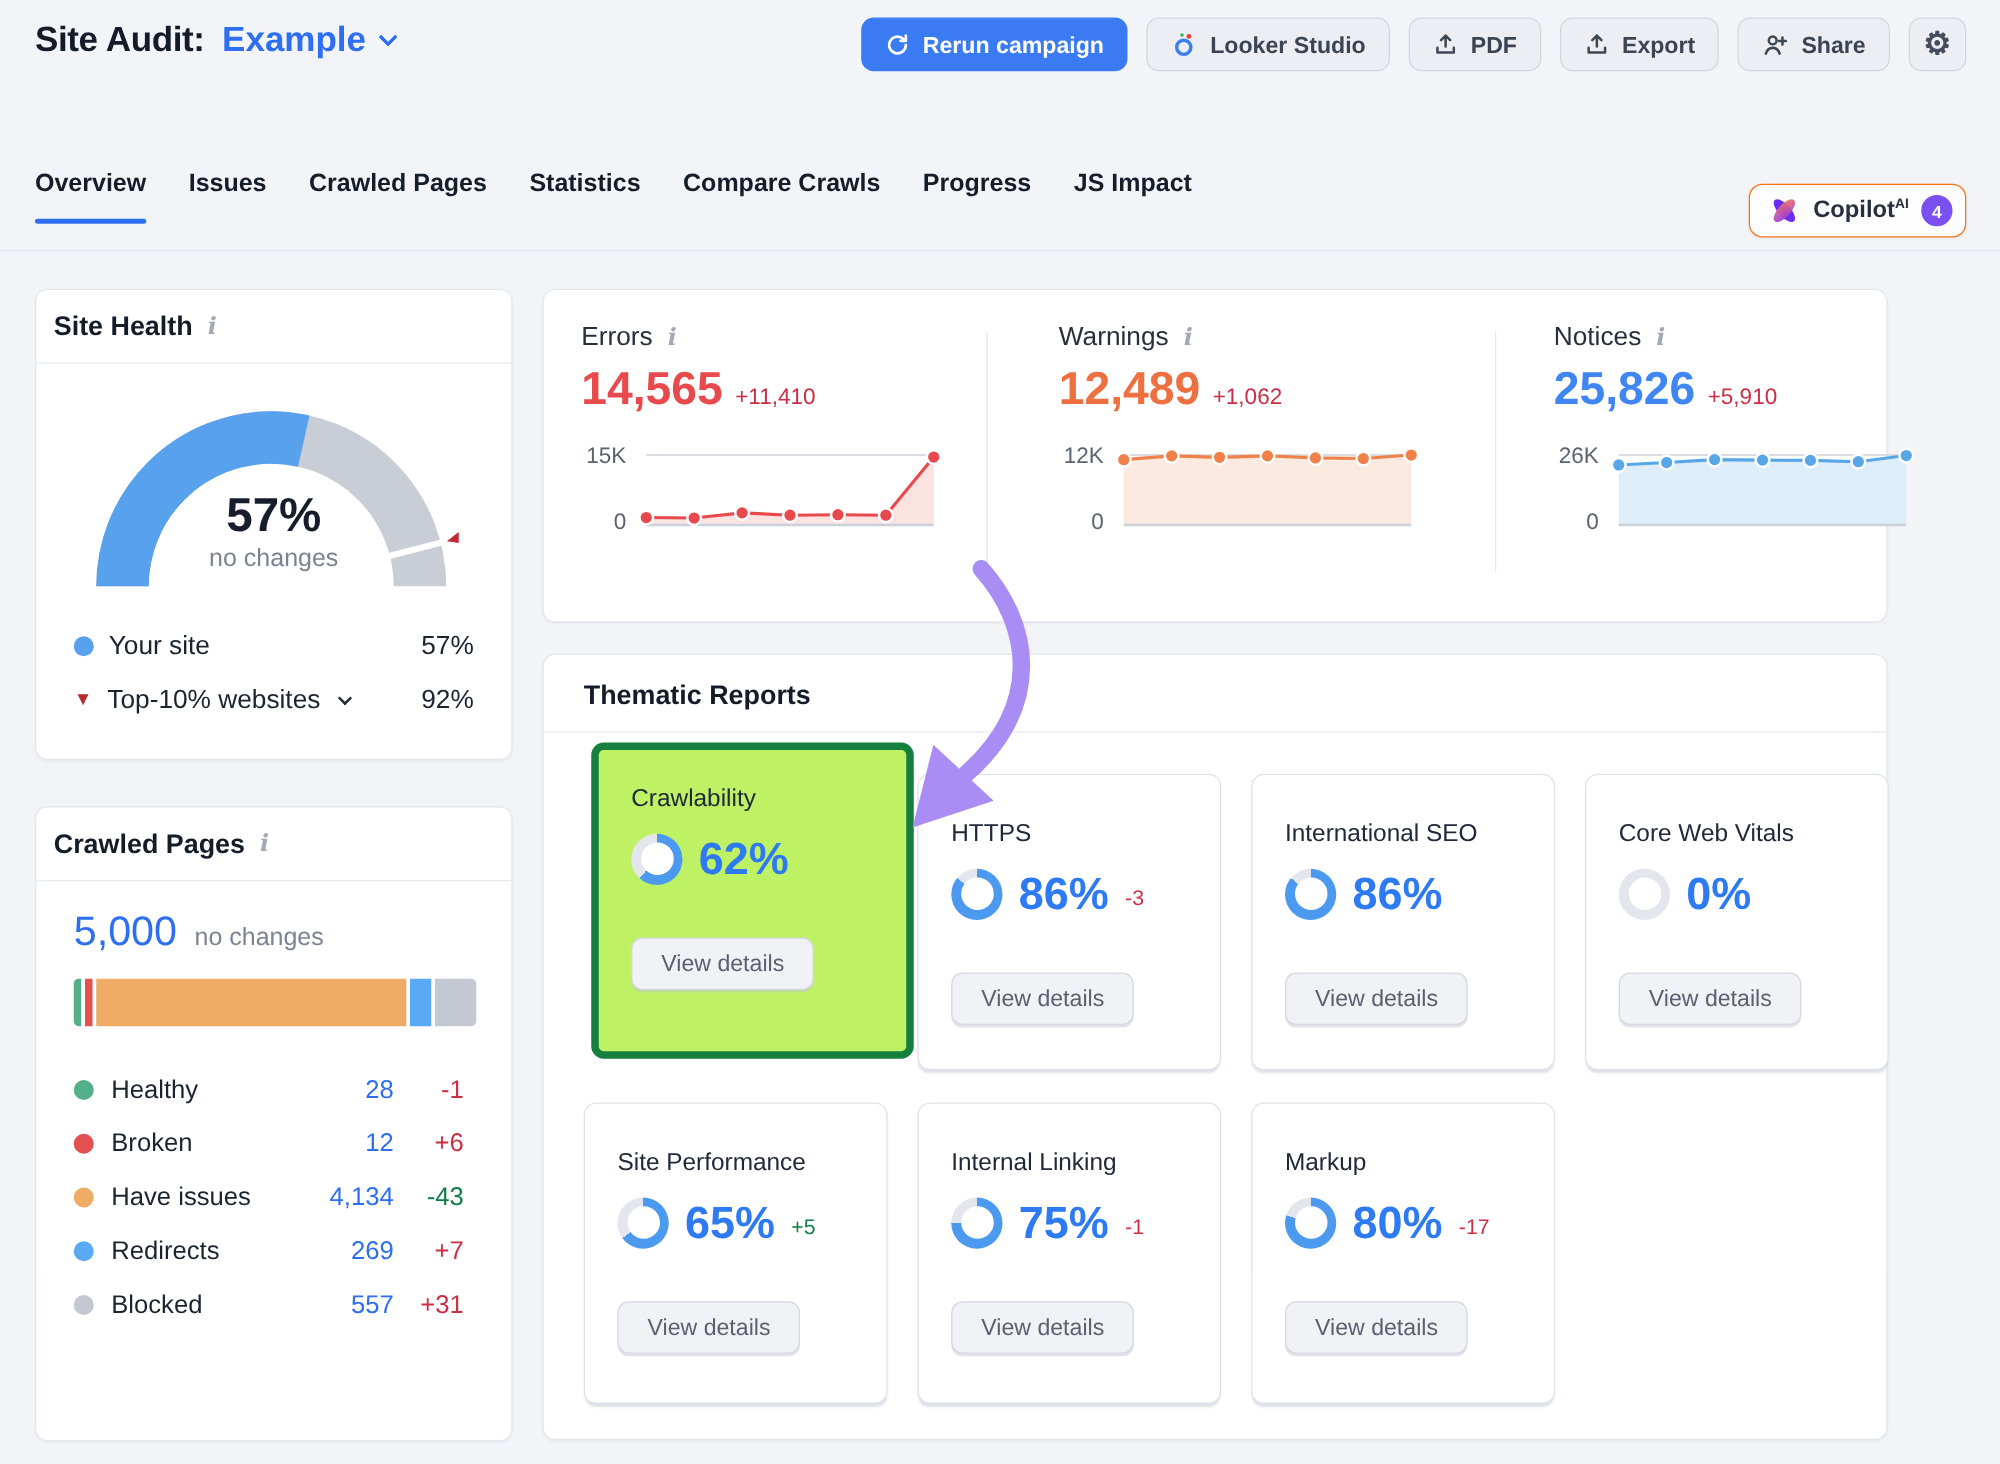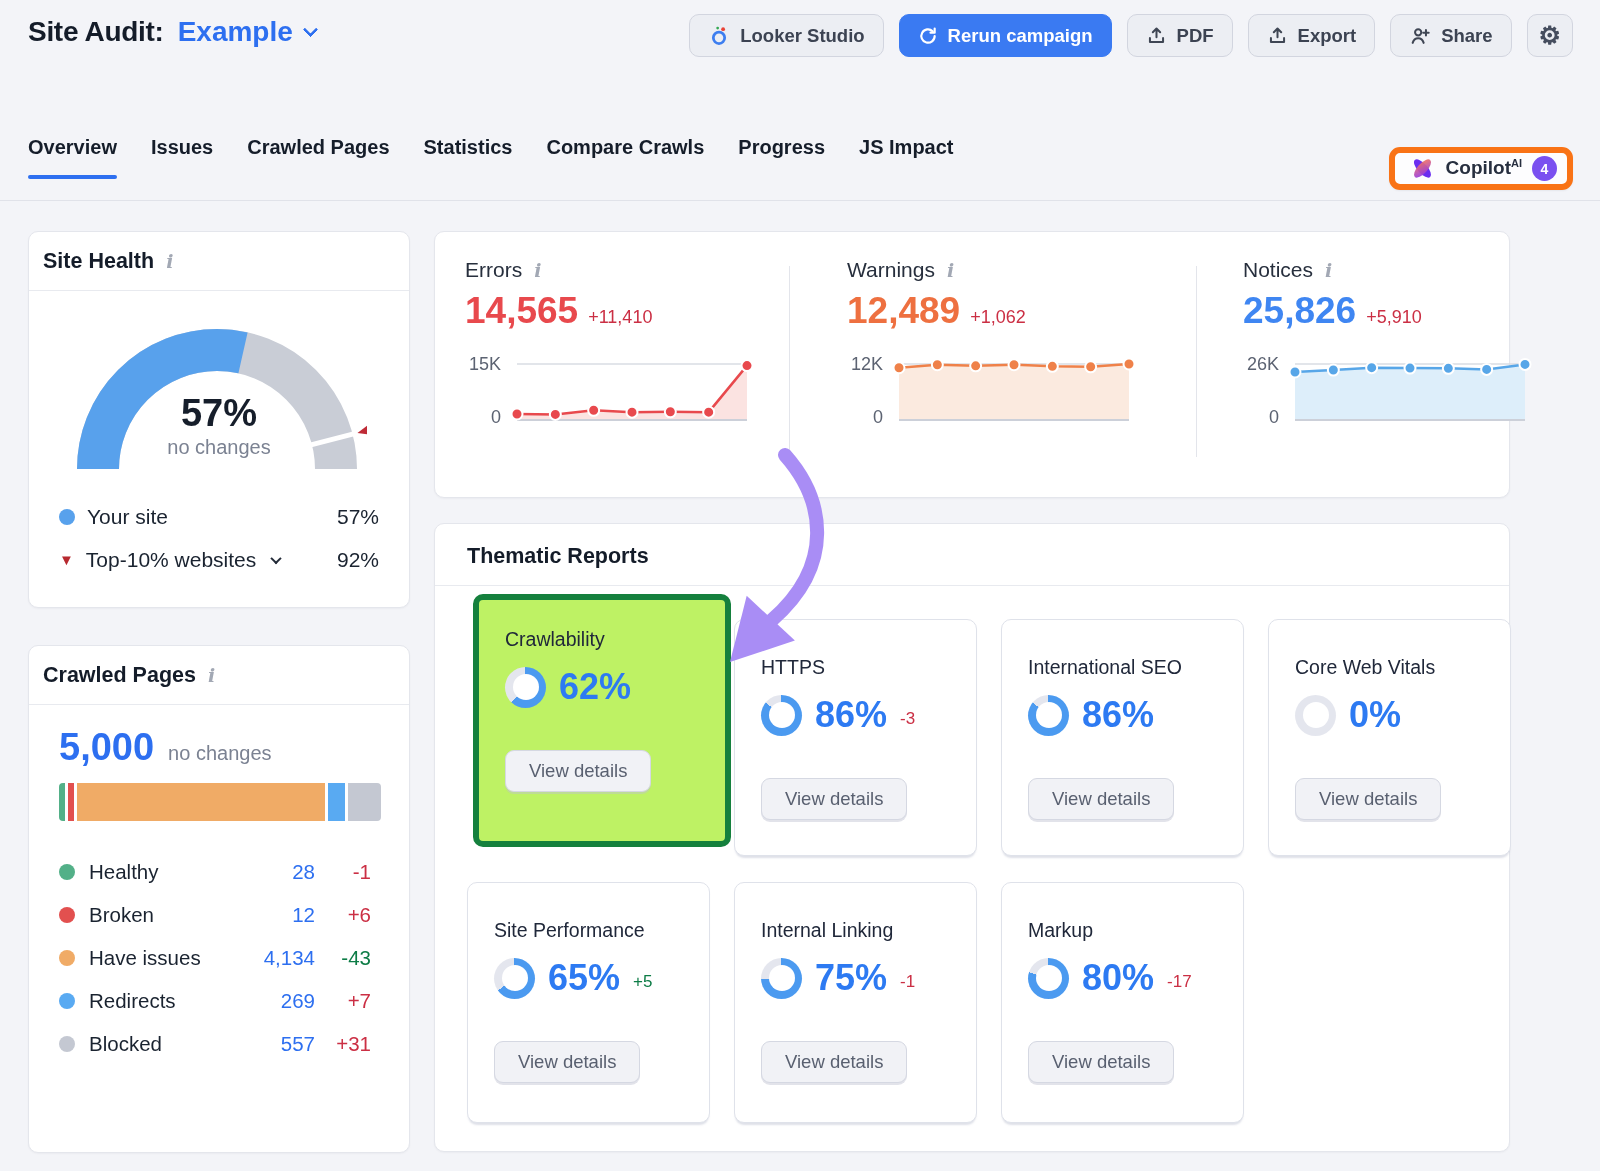--- a/index.html
+++ b/index.html
@@ -21,21 +21,21 @@
   .meta-row { position:absolute; left:28px; top:70px; display:flex; align-items:center; gap:38px; font-size:19px; color:#1d2430; }
   .meta-item { display:flex; align-items:center; gap:10px; }
   .phone-icon { display:inline-block; width:14px; height:22px; border:2.5px solid #1d2430; border-radius:3px; }
   .warn-glyph { color:#e2701f; font-size:23px; line-height:1; }
 
   
   .tabs { position:absolute; left:28px; top:136px; display:flex; gap:34px; }
   .tab { position:relative; font-size:20px; font-weight:bold; color:#151d2a; padding-bottom:18px; cursor:pointer; }
   .tab.active::after { content:""; position:absolute; left:0; right:0; bottom:-2px; height:4px; border-radius:2px; background:#2d6ff0; }
   .tabs-divider { position:absolute; left:0; top:200px; width:1600px; height:1px; background:#e0e2e9; }
-  .copilot-btn { position:absolute; top:147px; right:27px; height:43px; display:flex; align-items:center; gap:10px; padding:0 10px 0 14px; background:#fdfdfe; border:6px solid #f97316; border-radius:11px; box-shadow:0 1px 2px rgba(25,32,60,.06); cursor:pointer; }
+  .copilot-btn { position:absolute; top:147px; right:27px; height:43px; display:flex; align-items:center; gap:10px; padding:0 10px 0 14px; background:#fdfdfe; border:1px solid #f97316; border-radius:11px; box-shadow:0 1px 2px rgba(25,32,60,.06); cursor:pointer; }
   .copilot-label { font-size:19px; font-weight:bold; color:#272f3f; }
   .copilot-label sup { font-size:11px; }
   .copilot-badge { width:25px; height:25px; border-radius:50%; background:#7a50f0; color:#fff; font-size:14px; font-weight:bold; display:flex; align-items:center; justify-content:center; }
 
   
   .panel { position:absolute; background:#fff; border:1px solid #e4e6ec; border-radius:10px; box-shadow:0 1px 2px rgba(20,28,55,.04); }
   .panel-head { height:59px; display:flex; align-items:center; gap:12px; padding:0 14px; border-bottom:1px solid #e8eaef; }
   .panel-title { font-size:21.5px; font-weight:bold; color:#141c29; }
   .info-i { font-family:"DejaVu Serif", serif; font-style:italic; font-weight:bold; color:#a2a8b4; font-size:19px; cursor:pointer; }
 
@@ -62,21 +62,21 @@
   .stat-num { position:absolute; top:58px; display:flex; align-items:baseline; gap:10px; }
   .stat-value { font-size:37px; font-weight:bold; }
   .stat-delta { font-size:18px; }
   .stat-chart { position:absolute; top:120px; display:flex; }
   .axis { position:relative; width:46px; height:78px; font-size:18px; color:#5c московutil6372; color:#5c6372; }
   .axis .a-top { position:absolute; right:10px; top:2px;margin-left:24px; }
   .axis .a-bot { position:absolute; right:10px; bottom:2px; }
 
   
   .cp-total-row { position:absolute; left:30px; top:80px; display:flex; align-items:baseline; gap:14px; }
-  .cp-total { font-size:38px; font-weight:bold; color:#2d6ff0; }
+  .cp-total { font-size:33px; font-weight:normal; color:#2d6ff0; }
   .cp-change { font-size:20px; color:#7b8292; }
   .stackbar { position:absolute; left:30px; top:137px; width:322px; height:38px; display:flex; }
   .stackbar .seg { height:100%; }
   .stackbar .seg + .seg { margin-left:3px; }
   .stackbar .seg:first-child { border-radius:4px 0 0 4px; }
   .stackbar .seg:last-child { border-radius:0 4px 4px 0; }
   .cp-legend { position:absolute; left:30px; right:38px; top:204px; }
   .cp-row { display:flex; align-items:center; height:43px; font-size:20.5px; color:#1a2330; }
   .cp-row .dot { margin-right:14px; }
   .cp-row .cp-val { margin-left:auto; width:80px; text-align:right; color:#2d6ff0; cursor:pointer; }
@@ -106,34 +106,34 @@
 
   <div class="title-row">
     <span class="app-title">Site Audit:</span>
     <span class="project-picker">
       <span class="project-name">Example</span>
       <span class="chev"></span>
     </span>
   </div>
 
   <div class="actions">
+    <button class="btn btn-primary">
+      <svg width="20" height="20" viewBox="0 0 24 24">
+          <path d="M20 12a8 8 0 1 1-2.4-5.7" fill="none" stroke="#fff" stroke-width="2.6" stroke-linecap="round"></path>
+          <path d="M20 3v5h-5" fill="none" stroke="#fff" stroke-width="2.6" stroke-linecap="round" stroke-linejoin="round"></path>
+        </svg>
+      <span>Rerun campaign</span>
+    </button>
     <button class="btn">
       <svg width="22" height="22" viewBox="0 0 24 24">
           <circle cx="12" cy="14" r="6.2" fill="none" stroke="#3d7ef0" stroke-width="3"></circle>
           <circle cx="16.5" cy="4.5" r="2.1" fill="#e94235"></circle>
           <circle cx="10.5" cy="3.3" r="1.5" fill="#34a853"></circle>
         </svg>
       <span>Looker Studio</span>
-    </button>
-    <button class="btn btn-primary">
-      <svg width="20" height="20" viewBox="0 0 24 24">
-          <path d="M20 12a8 8 0 1 1-2.4-5.7" fill="none" stroke="#fff" stroke-width="2.6" stroke-linecap="round"></path>
-          <path d="M20 3v5h-5" fill="none" stroke="#fff" stroke-width="2.6" stroke-linecap="round" stroke-linejoin="round"></path>
-        </svg>
-      <span>Rerun campaign</span>
     </button>
     <button class="btn">
       <svg width="21" height="21" viewBox="0 0 24 24">
           <path d="M12 14V4 M7.8 8.2 12 4l4.2 4.2 M4.5 15v4.5h15V15" fill="none" stroke="#3f4654" stroke-width="2.3" stroke-linecap="round" stroke-linejoin="round"></path>
         </svg>
       <span>PDF</span>
     </button>
     <button class="btn">
       <svg width="21" height="21" viewBox="0 0 24 24">
           <path d="M12 14V4 M7.8 8.2 12 4l4.2 4.2 M4.5 15v4.5h15V15" fill="none" stroke="#3f4654" stroke-width="2.3" stroke-linecap="round" stroke-linejoin="round"></path>

